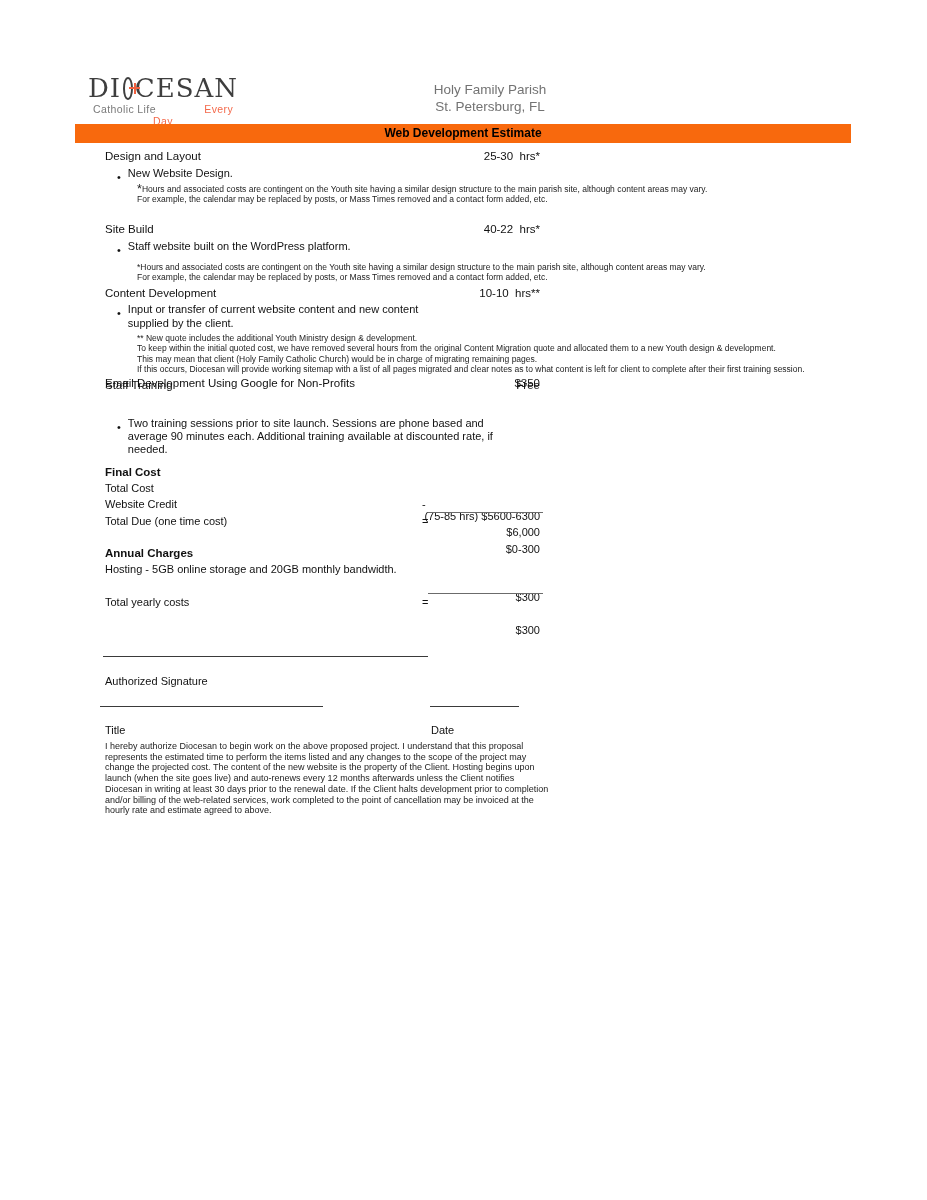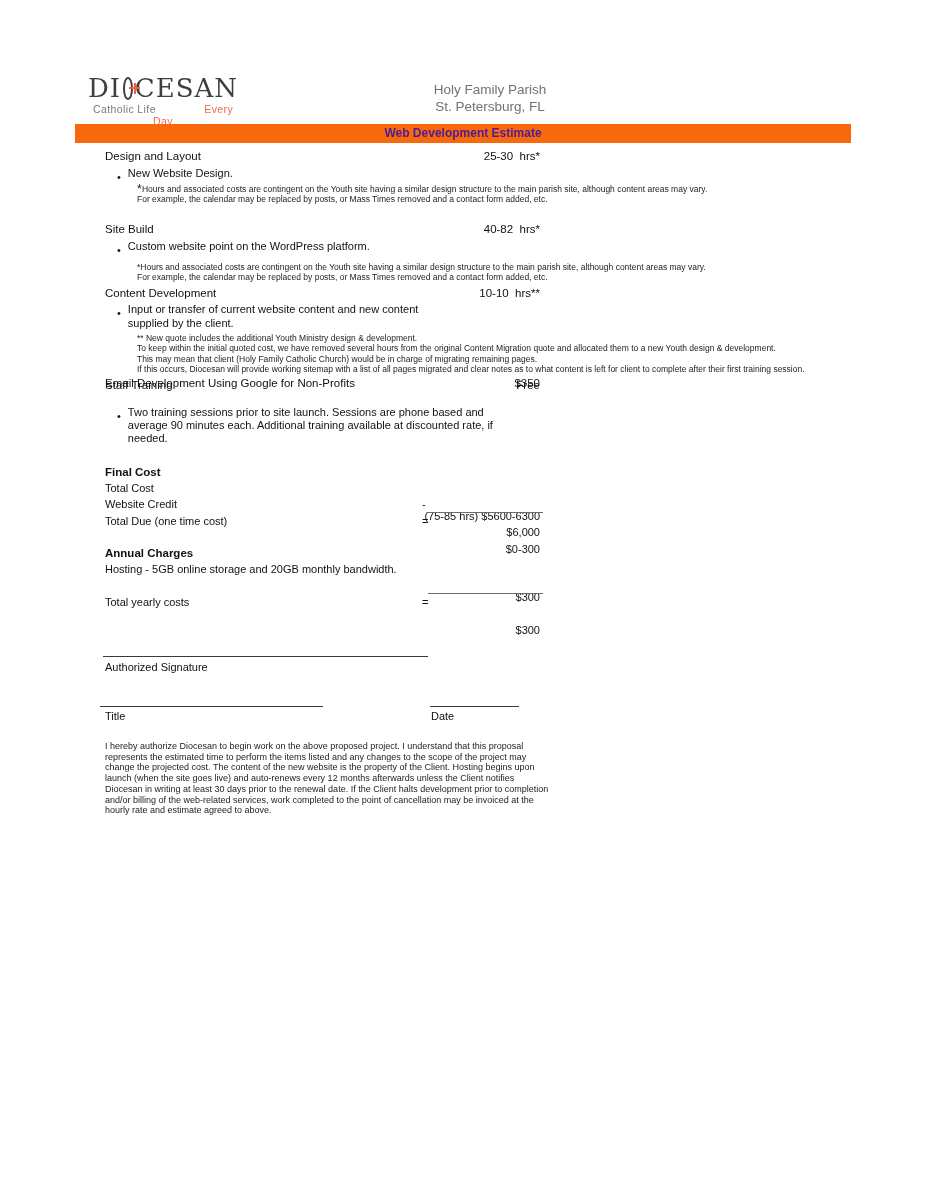--- a/index.html
+++ b/index.html
@@ -16,21 +16,21 @@
   .logo-o::before{content:"";position:absolute;left:4px;top:8.5px;width:11px;height:2.2px;background:#f1603e;}
   .logo-o::after{content:"";position:absolute;left:8.4px;top:4px;width:2.2px;height:11px;background:#f1603e;}
   .tagline{margin-top:1px;text-align:center;font-size:10.5px;letter-spacing:0.4px;line-height:12px;}
   .tag-gray{color:#7a7a7a;text-align:right;}
   .tag-orange{color:#f4694b;margin-left:45px;}
 
   
   .parish{left:330px;top:82px;width:320px;text-align:center;font-size:13.5px;line-height:16.5px;color:#737373;}
 
   
-  .banner{left:75px;top:124px;width:776px;height:19px;background:#f8690d;color:#4c1d95;
+  .banner{left:75px;top:124px;width:776px;height:19px;background:#f8690d;color:#000000;
           font-size:12px;font-weight:bold;text-align:center;line-height:19px;}
 
   
   .sec-row{left:105px;width:435px;height:15px;}
   .sec-title{position:absolute;left:0;top:0;font-size:11.5px;font-weight:normal;white-space:nowrap;}
   .sec-val{position:absolute;right:0;top:0;font-size:11.5px;white-space:pre;}
 
   
   .bullet{left:117px;}
   .dot::before{content:"\2022";font-size:11px;}
@@ -44,21 +44,21 @@
   
   .cost-head{left:105px;font-size:11.5px;font-weight:bold;}
   .cost-row{left:105px;width:435px;height:14px;font-size:11px;}
   .c-label{position:absolute;left:0;top:0;white-space:nowrap;}
   .c-op{position:absolute;left:317px;top:0;}
   .c-amt{position:absolute;right:0;top:0;white-space:nowrap;margin-top:28px;}
   .sumline{left:428px;width:115px;height:1px;background:#6b6b6b;}
 
   
   .sigline{height:0;border-top:1.5px solid #3a3a3a;}
-  .sig-label{font-size:11px;}
+  .sig-label{font-size:11px;margin-top:14px;}
 
   
   .legal{left:105px;top:741px;width:447px;font-size:9px;line-height:10.7px;color:#1c1c1c;}
 </style>
 </head>
 <body>
 
 <div class="page">
 
   <div class="abs logo">
@@ -87,24 +87,24 @@
   <div class="abs bullet" style="top:167px">
     <span class="dot"></span><span class="btext">New Website Design.</span>
   </div>
   <div class="abs fineprint" style="top:184px">
     <div class="fp-line"><span class="big-star">*</span><span>Hours and associated costs are contingent on the Youth site having a similar design structure to the main parish site, although content areas may vary.</span></div>
     <div class="fp-line">For example, the calendar may be replaced by posts, or Mass Times removed and a contact form added, etc.</div>
   </div>
 
   <div class="abs sec-row" style="top:223px">
     <span class="sec-title">Site Build</span>
-    <span class="sec-val">40-82  hrs*</span>
+    <span class="sec-val">40-22  hrs*</span>
   </div>
   <div class="abs bullet" style="top:240px">
-    <span class="dot"></span><span class="btext">Custom website point on the WordPress platform.</span>
+    <span class="dot"></span><span class="btext">Staff website built on the WordPress platform.</span>
   </div>
   <div class="abs fineprint" style="top:262px">
     <div class="fp-line">*Hours and associated costs are contingent on the Youth site having a similar design structure to the main parish site, although content areas may vary.</div>
     <div class="fp-line">For example, the calendar may be replaced by posts, or Mass Times removed and a contact form added, etc.</div>
   </div>
 
   <div class="abs sec-row" style="top:287px">
     <span class="sec-title">Content Development</span>
     <span class="sec-val">10-10  hrs**</span>
   </div>
@@ -120,21 +120,21 @@
 
   <div class="abs sec-row" style="top:377px">
     <span class="sec-title">Email Development Using Google for Non-Profits</span>
     <span class="sec-val">$350</span>
   </div>
 
   <div class="abs sec-row" style="top:379px">
     <span class="sec-title">Staff Training</span>
     <span class="sec-val">Free</span>
   </div>
-  <div class="abs bullet" style="top:406px">
+  <div class="abs bullet" style="top:417px">
     <span class="dot"></span><span class="btext" style="width:398px;line-height:13px">Two training sessions prior to site launch. Sessions are phone based and average 90 minutes each. Additional training available at discounted rate, if needed.</span>
   </div>
 
   <div class="abs cost-head" style="top:466px">Final Cost</div>
   <div class="abs cost-row" style="top:482px">
     <span class="c-label">Total Cost</span>
     <span class="c-op"></span>
     <span class="c-amt">(75-85 hrs) $5600-6300</span>
   </div>
   <div class="abs cost-row" style="top:498px">

